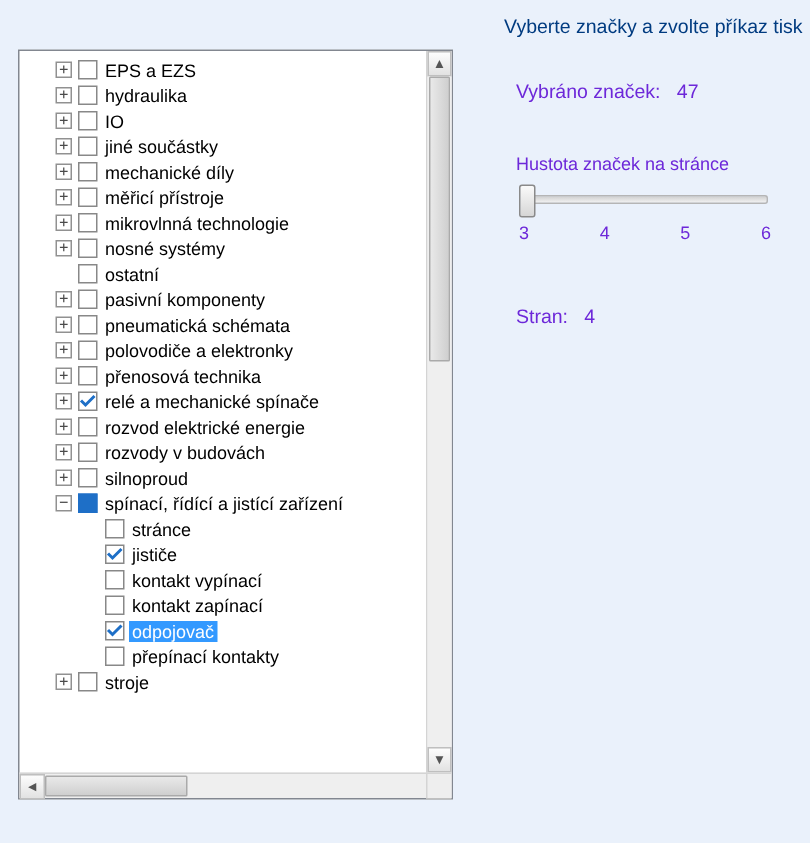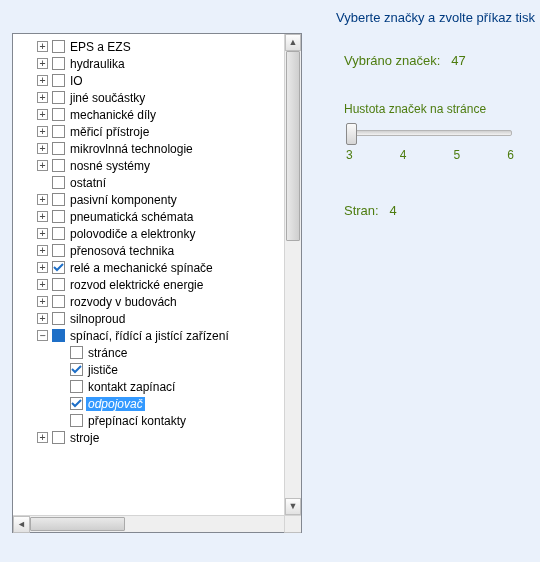--- a/index.html
+++ b/index.html
@@ -71,21 +71,21 @@
     display: inline-flex;
     margin-right: 3px;
     align-items: center; justify-content: center;
     flex-shrink: 0;
     cursor: pointer;
   }
   .cb svg { width: 11px; height: 11px; display:none; }
   .cb.checked svg { display:block; }
   .cb.filled { background:#1e6fc7; border-color:#1e6fc7; }
   .label { padding: 0 2px; }
-  .label.selected { background:#3399ff; color:#fff;font-style:italic; }
+  .label.selected { background:#3399ff; color:#fff; }
   .vscroll {
     position: absolute;
     right: 0; top: 0; bottom: 17px;
     width: 17px;
     background: #f0f0f0;
     border-left: 1px solid #d4d4d4;
     display: flex; flex-direction: column;
   }
   .sbtn {
     height: 17px;
@@ -115,21 +115,21 @@
     position:absolute; top:1px; bottom:1px;
     left:0; width:95px;
     background: linear-gradient(#e9e9e9,#cfcfcf);
     border:1px solid #aaa;
     border-radius:1px;
   }
   .corner { position:absolute; right:0; bottom:0; width:17px; height:17px; background:#eee; border-top:1px solid #d4d4d4; border-left:1px solid #d4d4d4;}
   .side {
     flex:1;
     padding: 20px 24px 0 42px;
-    color:#4d7c0f;
+    color:#6d28d9;
   }
   .side-row { margin-bottom: 34px; font-size:13px; }
   .slider-wrap { margin: 8px 0 10px 0; }
   .slider-track {
     position:relative;
     height: 6px;
     background: linear-gradient(#d0d0d0,#f2f2f2);
     border:1px solid #b5b5b5;
     border-radius:2px;
     margin: 14px 4px 6px 4px;
@@ -286,20 +286,27 @@
               <path d="M1 5 L4 8 L10 2" stroke="#1e6fc7" stroke-width="2" fill="none"></path>
             </svg>
           </span>
           <span class="label">jističe</span>
         </div>
         <div class="tree-row">
           <span class="indent"></span>
           <span class="indent"></span>
           <span class="expander blank"></span>
           <span class="cb"></span>
+          <span class="label">kontakt vypínací</span>
+        </div>
+        <div class="tree-row">
+          <span class="indent"></span>
+          <span class="indent"></span>
+          <span class="expander blank"></span>
+          <span class="cb"></span>
           <span class="label">kontakt zapínací</span>
         </div>
         <div class="tree-row">
           <span class="indent"></span>
           <span class="indent"></span>
           <span class="expander blank"></span>
           <span class="cb checked">
             <svg viewBox="0 0 11 11">
               <path d="M1 5 L4 8 L10 2" stroke="#1e6fc7" stroke-width="2" fill="none"></path>
             </svg>

